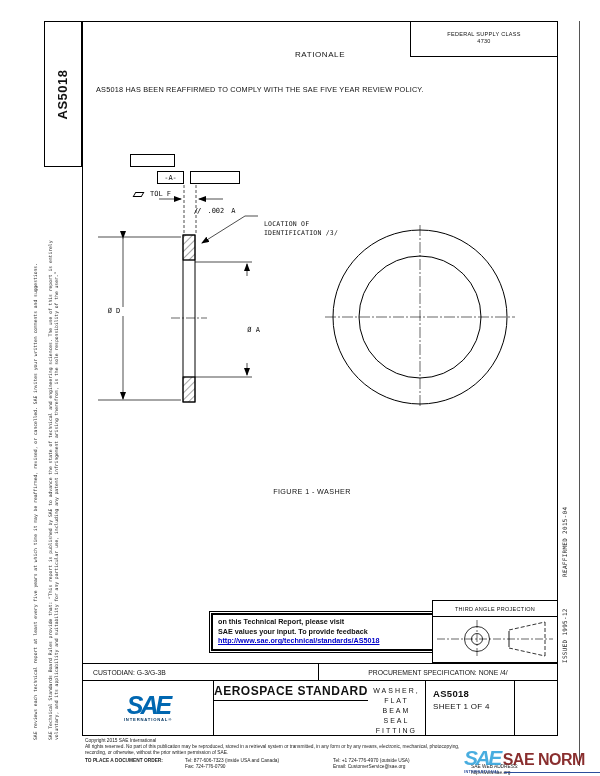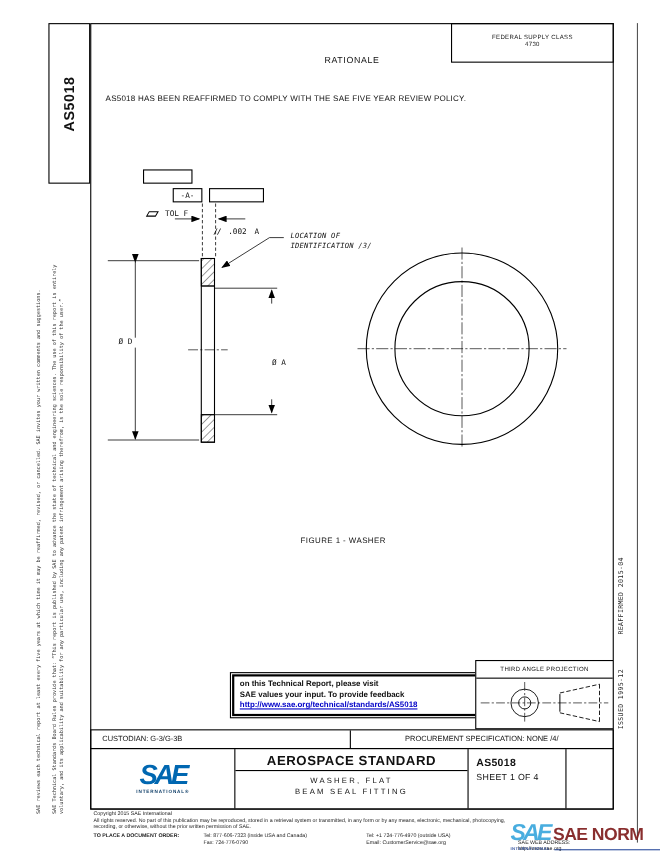--- a/index.html
+++ b/index.html
@@ -45,21 +45,21 @@
   .fcf { position: absolute; display: flex; height: 13px; border: 1px solid #000; background: #fff; font-size: 7px; align-items: stretch; }
   .fcf .cell { display: flex; align-items: center; justify-content: center; padding: 0 3px; margin-top: 39px; }
   .fcf .cell + .cell { border-left: 1px solid #000; }
   .flat-frame { left: 130px; top: 154px; }
   .datum-box { position: absolute; left: 157px; top: 171px; width: 27px; height: 13px; border: 1px solid #000; background: #fff;
                display: flex; align-items: center; justify-content: center; font-size: 7px; }
   .par-frame { left: 190px; top: 171px; }
   .flat-sym { width: 9px; height: 5px; border: 1px solid #000; transform: skewX(-30deg); display: inline-block; }
   .par-sym { font-style: italic; font-weight: bold; letter-spacing: -1px; }
   .dwg-label { position: absolute; font-size: 6.5px; line-height: 9px; background: #fff; }
-  .loc-label { left: 264px; top: 210px; letter-spacing: .2px; font-style: italic; }
+  .loc-label { left: 264px; top: 220px; letter-spacing: .2px; }
   .dia-label { text-align: center; width: 24px; font-size: 7px; }
   .dia-d { left: 102px; top: 307px; }
   .dia-a { left: 236px; top: 326px; text-align: right; }
   .figure-caption { position: absolute; left: 82px; top: 487px; width: 460px; text-align: center; font-size: 7.2px; letter-spacing: .4px; }
 
   
   .feedback-outer { position: absolute; left: 209px; top: 611px; width: 228px; border: 1px solid #000; padding: 1px; background: #fff; }
   .feedback-inner { border: 2px solid #000; padding: 2px 5px 3px 5px; font-size: 7.2px; font-weight: bold; line-height: 9.6px; }
   .feedback-link { text-decoration: underline; cursor: pointer; }
 
@@ -68,21 +68,21 @@
   .projection-title { height: 16px; border-bottom: 1px solid #000; display: flex; align-items: center; justify-content: center; font-size: 5.5px; letter-spacing: .3px; }
 
   
   .custodian-row { position: absolute; left: 82px; top: 663px; width: 476px; height: 18px; border: 1px solid #000; display: flex; font-size: 6.8px; }
   .custodian-cell { width: 236px; border-right: 1px solid #000; display: flex; align-items: center; padding-left: 10px; }
   .procurement-cell { flex: 1; display: flex; align-items: center; justify-content: center; }
   .title-row { position: absolute; left: 82px; top: 680px; width: 476px; height: 56px; border: 1px solid #000; display: flex; }
   .logo-cell { width: 130px; display: flex; flex-direction: column; align-items: center; justify-content: center; }
   .sae-logo-text { font-size: 25px; font-weight: bold; font-style: italic; color: #0067b1; letter-spacing: -3px; line-height: 22px; }
   .sae-logo-sub { font-size: 4.2px; font-weight: bold; color: #00335f; letter-spacing: .8px; margin-top: 1px; }
-  .doc-cell { width: 213px; border-left: 1px solid #000; border-right: 1px solid #000; display: flex; flex-direction: column; }
+  .doc-cell { width: 213px; border-left: 1px solid #000; border-right: 1px solid #000; display: flex; }
   .doc-type { height: 20px; border-bottom: 1px solid #000; display: flex; align-items: center; justify-content: center;
               font-weight: bold; font-size: 12px; letter-spacing: .5px; }
   .doc-title { flex: 1; text-align: center; padding-top: 5px; font-size: 7px; letter-spacing: 2px; line-height: 10px; }
   .num-cell { width: 89px; border-right: 1px solid #000; padding: 7px 0 0 7px; }
   .num-cell .doc-number { font-weight: bold; font-size: 9.5px; letter-spacing: .3px; }
   .num-cell .sheet { font-size: 8px; margin-top: 3px; letter-spacing: .3px; }
   .blank-cell { flex: 1; }
 
   
   .footer { position: absolute; left: 85px; top: 738px; width: 472px; font-size: 4.8px; line-height: 5.9px; color: #222; }

